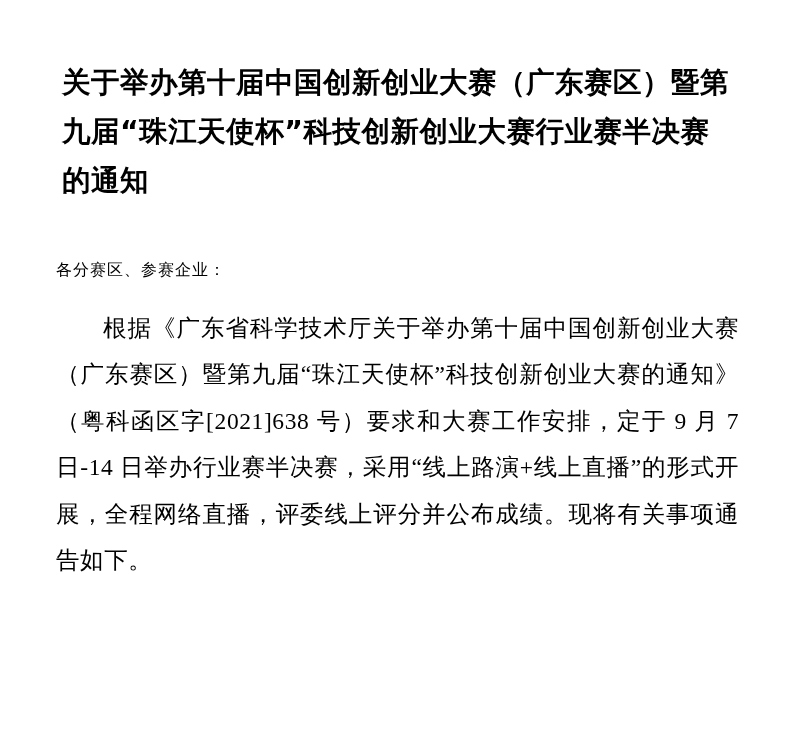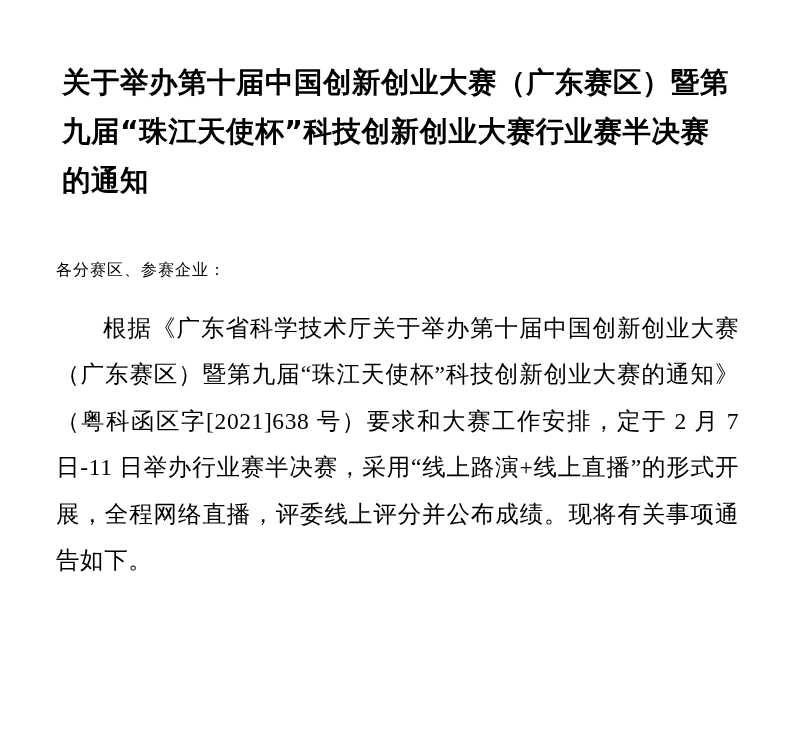--- a/index.html
+++ b/index.html
@@ -69,15 +69,15 @@
 </head>
 <body>
 
 <div class="page">
 
 
   <div class="doc-title">关于举办第十届中国创新创业大赛（广东赛区）暨第九届“珠江天使杯”科技创新创业大赛行业赛半决赛的通知</div>
 
   <div class="salutation">各分赛区、参赛企业：</div>
 
-  <div class="body-text">根据《广东省科学技术厅关于举办第十届中国创新创业大赛（广东赛区）暨第九届“珠江天使杯”科技创新创业大赛的通知》（粤科函区字[2021]638 号）要求和大赛工作安排，定于 2 月 7 日-11 日举办行业赛半决赛，采用“线上路演+线上直播”的形式开展，全程网络直播，评委线上评分并公布成绩。现将有关事项通告如下。</div>
+  <div class="body-text">根据《广东省科学技术厅关于举办第十届中国创新创业大赛（广东赛区）暨第九届“珠江天使杯”科技创新创业大赛的通知》（粤科函区字[2021]638 号）要求和大赛工作安排，定于 9 月 7 日-14 日举办行业赛半决赛，采用“线上路演+线上直播”的形式开展，全程网络直播，评委线上评分并公布成绩。现将有关事项通告如下。</div>
 
 </div>
 
 </body></html>

